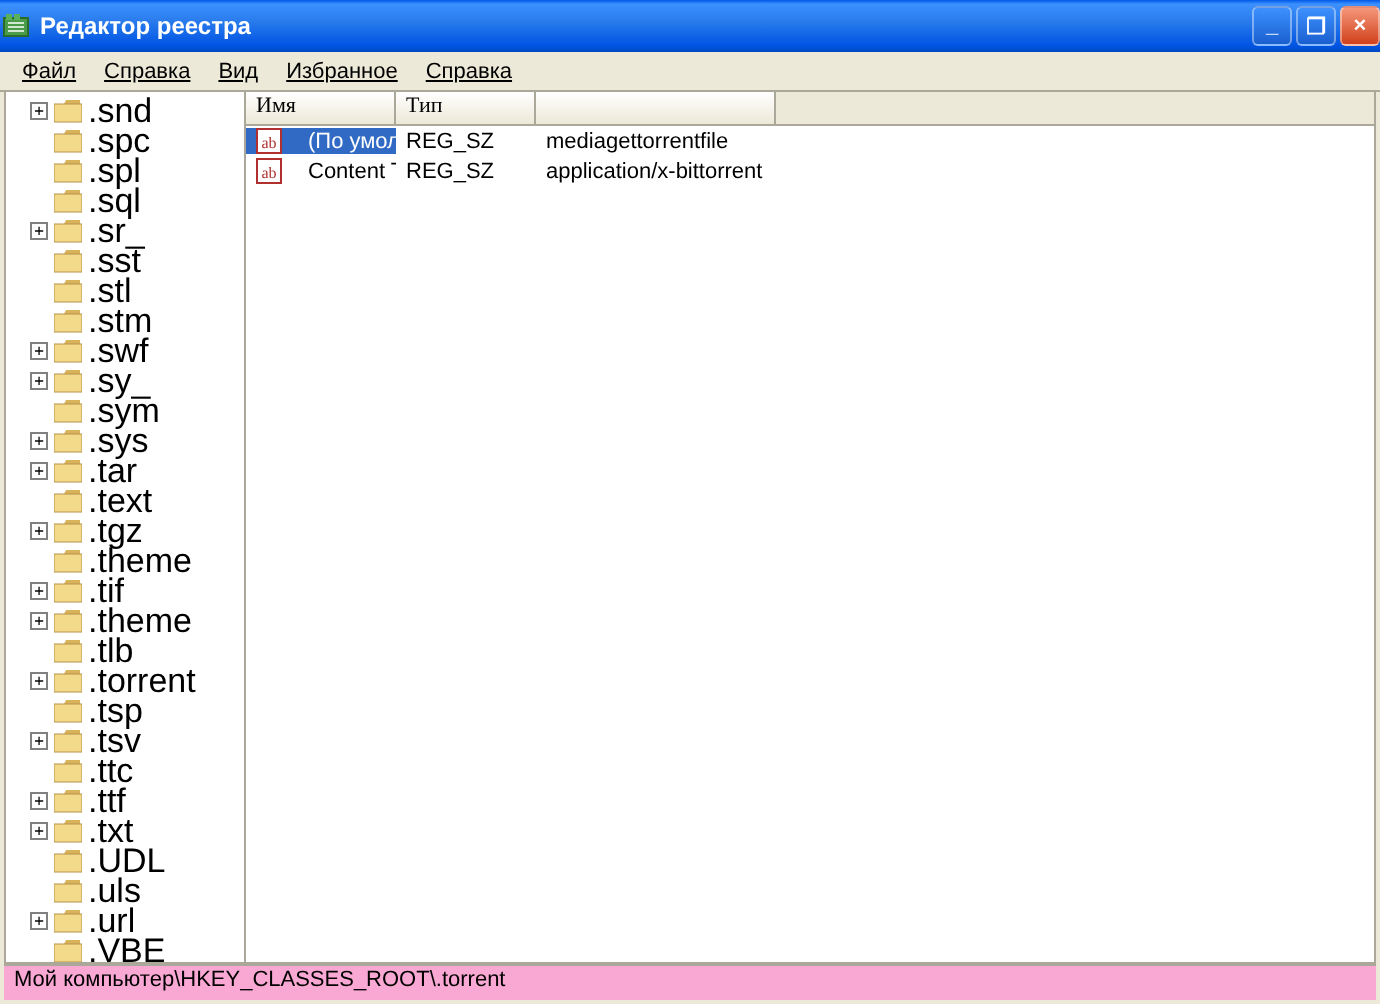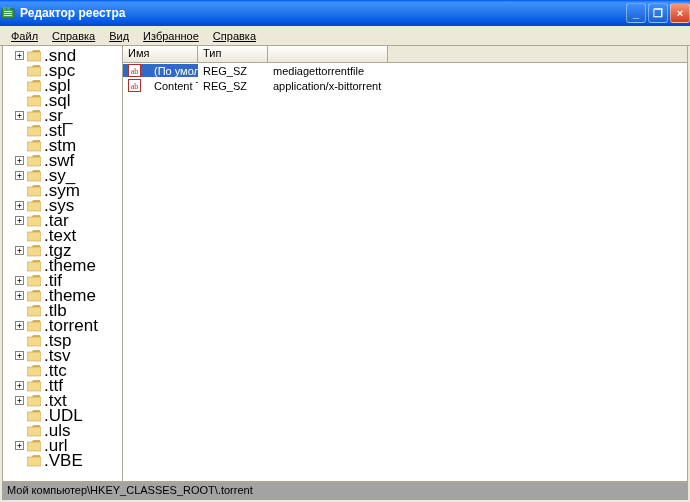--- a/index.html
+++ b/index.html
@@ -11,33 +11,33 @@
 .win-btn { width: 20px; height: 20px; border-radius: 3px; border: 1px solid #fff6; display: flex; align-items: center; justify-content: center; font-weight: bold; font-size: 11px; color: white; cursor: pointer; }
 .win-min, .win-max { background: linear-gradient(to bottom, #3d91ff, #1a5fd0); }
 .win-close { background: linear-gradient(to bottom, #f5977a, #d0401b); }
 .menubar { background: #ece9d8; height: 20px; display: flex; align-items: center; padding: 0 4px; border-bottom: 1px solid #aca899; font-size: 11px; }
 .menu-item { padding: 2px 7px; cursor: pointer; }
 .menu-item u { text-decoration: underline; }
 .content { flex: 1; display: flex; border: 1px solid #aca899; border-top: none; margin: 0 2px 0 2px; background: white; min-height: 0; }
 .tree-pane { width: 120px; border-right: 1px solid #aca899; overflow-y: auto; overflow-x: auto; background: white; scrollbar-width: thin; }
 .list-pane { flex: 1; background: white; display: flex; flex-direction: column; }
 .list-header { display: flex; background: #ece9d8; border-bottom: 1px solid #aca899; height: 17px; }
-.list-header .col { border-right: 1px solid #aca899; padding: 1px 5px; font-size: 11px; background: linear-gradient(to bottom, #fff, #ece9d8); cursor: pointer; }
+.list-header .col { border-right: 1px solid #aca899; padding: 1px 5px; font-size: 11px; background: linear-gradient(to bottom, #fff, #ece9d8); cursor: pointer; font-family: Liberation Serif, serif; }
 .col-name { width: 75px; }
 .col-type { width: 70px; }
 .col-value { flex: 1; }
 .list-body { flex: 1; overflow: auto; }
 .list-row { display: flex; height: 15px; align-items: center; }
 .list-row .cell { padding: 0 5px; font-size: 11px; white-space: nowrap; overflow: hidden; }
 .cell-name { width: 75px; display: flex; align-items: center; gap: 13px; }
 .cell-name.sel { background: #316ac5; color: white; }
 .cell-type { width: 70px; }
 .cell-value { flex: 1; }
 .str-icon { width: 13px; height: 13px; display: inline-flex; align-items: center; justify-content: center; flex-shrink: 0; }
-.statusbar { height: 18px; background: #a3a3a3; border-top: 1px solid #aca899; padding: 1px 5px; font-size: 11px; margin: 0 2px 2px 2px; }
+.statusbar { height: 18px; background: #f9a8d4; border-top: 1px solid #aca899; padding: 1px 5px; font-size: 11px; margin: 0 2px 2px 2px; }
 .tree { padding: 2px 0 2px 2px; }
 .tree-node { display: flex; align-items: center; height: 15px; white-space: nowrap; cursor: pointer; }
 .tree-toggle { width: 9px; height: 9px; border: 1px solid #808080; display: inline-flex; align-items: center; justify-content: center; font-size: 8px; line-height: 1; margin-right: 3px; font-family: monospace; flex-shrink: 0; background: white; color: black; }
 .tree-spacer { width: 12px; display: inline-block; flex-shrink: 0; }
 .folder-icon { width: 14px; height: 12px; margin-right: 3px; flex-shrink: 0; display: inline-flex; }
 .tree-label { font-size: 17px; }
 .tree-indent { padding-left: 12px; }
 </style>
 </head>
 <body>
@@ -129,20 +129,30 @@
           <span class="tree-label">.sr_</span>
         </div>
         <div class="tree-node">
           <span class="tree-spacer"></span>
           <span class="folder-icon">
             <svg width="14" height="12" viewBox="0 0 14 12">
               <path d="M0 2 L5 2 L6 0 L13 0 L13 2 L0 2 Z" fill="#d9b35a"></path>
               <rect x="0" y="2" width="14" height="9" fill="#f3d98a" stroke="#b8924a" stroke-width="0.5"></rect>
             </svg>
           </span>
+          <span class="tree-label">.sst</span>
+        </div>
+        <div class="tree-node">
+          <span class="tree-spacer"></span>
+          <span class="folder-icon">
+            <svg width="14" height="12" viewBox="0 0 14 12">
+              <path d="M0 2 L5 2 L6 0 L13 0 L13 2 L0 2 Z" fill="#d9b35a"></path>
+              <rect x="0" y="2" width="14" height="9" fill="#f3d98a" stroke="#b8924a" stroke-width="0.5"></rect>
+            </svg>
+          </span>
           <span class="tree-label">.stl</span>
         </div>
         <div class="tree-node">
           <span class="tree-spacer"></span>
           <span class="folder-icon">
             <svg width="14" height="12" viewBox="0 0 14 12">
               <path d="M0 2 L5 2 L6 0 L13 0 L13 2 L0 2 Z" fill="#d9b35a"></path>
               <rect x="0" y="2" width="14" height="9" fill="#f3d98a" stroke="#b8924a" stroke-width="0.5"></rect>
             </svg>
           </span>

